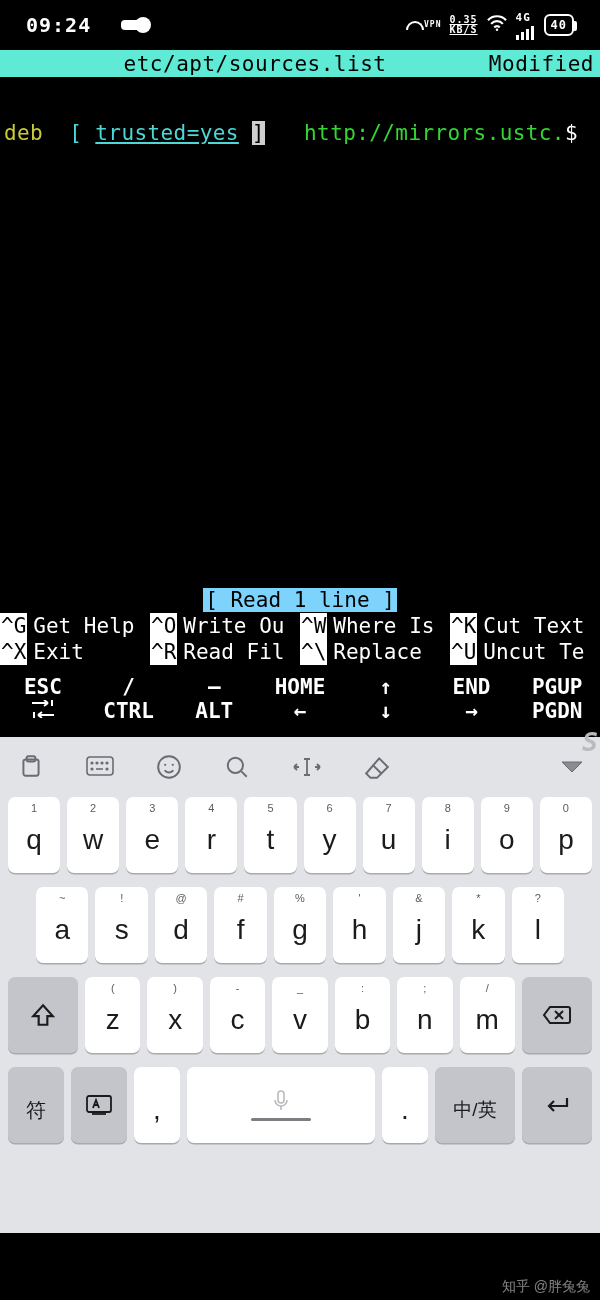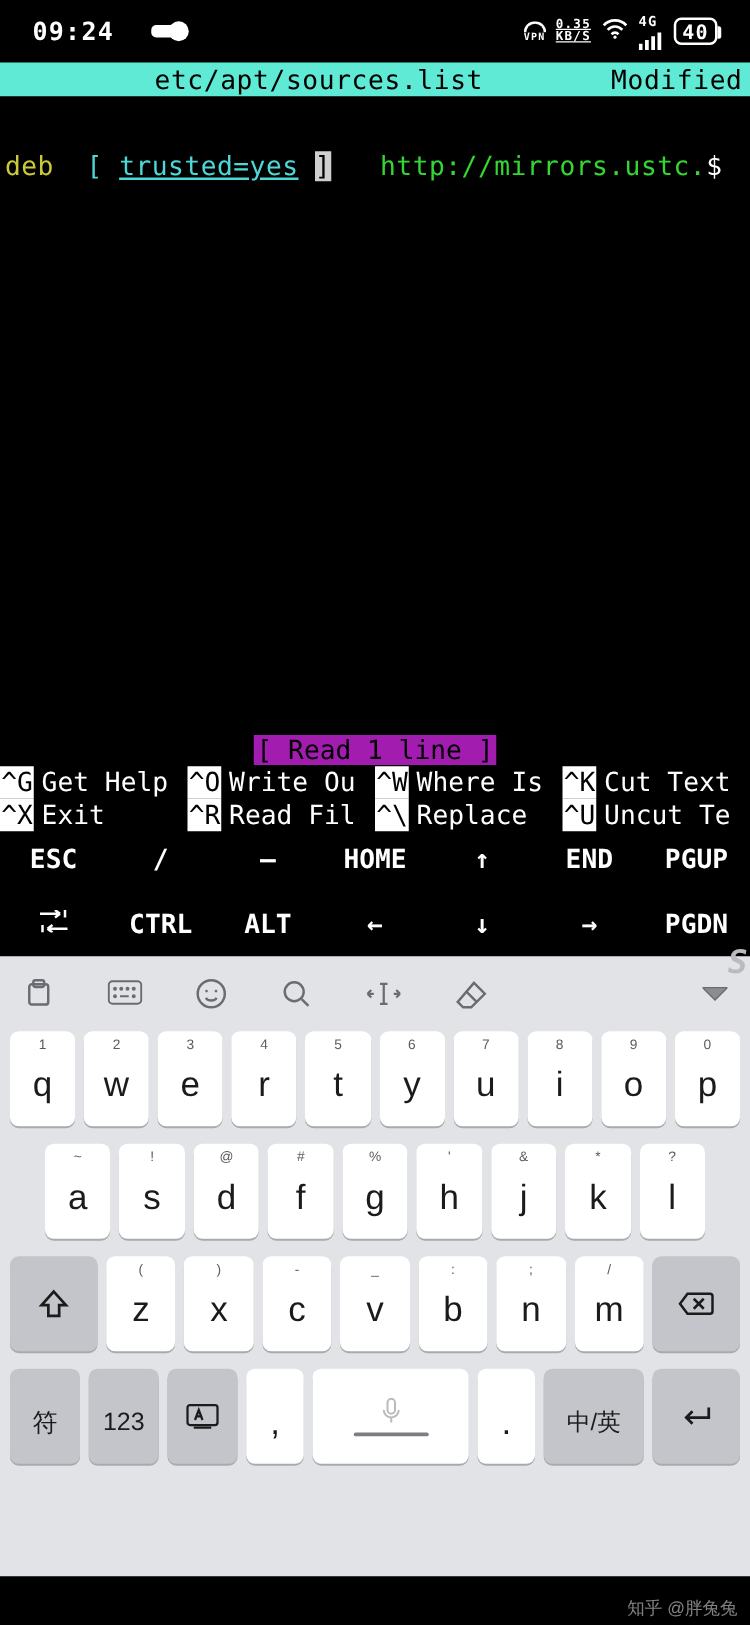--- a/index.html
+++ b/index.html
@@ -3,47 +3,47 @@
 <meta charset="utf-8">
 <style>
   * { margin:0; padding:0; box-sizing:border-box; }
   html,body { width:600px; height:1300px; background:#000; font-family:"Menlo","Consolas","DejaVu Sans Mono",monospace; overflow:hidden; -webkit-font-smoothing:antialiased; }
   
   .status-bar { height:50px; display:flex; align-items:center; justify-content:space-between; color:#fff; padding:0 26px; font-size:20px; font-weight:600; letter-spacing:1px; }
   .status-left { display:flex; align-items:center; gap:30px; }
   .status-right { display:flex; align-items:center; gap:8px; }
   .key-icon { width:22px; height:10px; border-radius:4px; background:#fff; position:relative; }
   .key-icon::after { content:""; position:absolute; right:-8px; top:-3px; width:16px; height:16px; border-radius:50%; background:#fff; }
-  .vpn-ic { font-size:10px; line-height:1; display:flex; flex-direction:column; align-items:center; }
+  .vpn-ic { font-size:10px; line-height:1; display:flex; align-items:center; }
   .vpn-ic .arc { width:18px; height:9px; border:2px solid #fff; border-bottom:none; border-radius:18px 18px 0 0;}
   .kbps { font-size:10px; line-height:1; display:flex; flex-direction:column; font-weight:700;text-decoration:underline;}
-  .batt { border:2px solid #fff; border-radius:6px; padding:0 5px; height:22px; display:flex; align-items:center; font-size:16px; font-weight:700; position:relative;}
+  .batt { border:2px solid #fff; border-radius:6px; padding:0 5px; height:22px; display:flex; align-items:center; font-size:12px; font-weight:700; position:relative;}
   .batt::after{ content:""; position:absolute; right:-5px; top:5px; width:3px; height:10px; background:#fff; border-radius:0 2px 2px 0;}
   
   .term-header { background:#5eead4; color:#000; height:27px; display:flex; align-items:center; font-size:21px; letter-spacing:0.5px; padding:0 6px; }
   .th-left{ width:50px;}
   .th-center{ flex:1; text-align:center;}
   .th-right{ width:140px; text-align:right;}
   .editor-area { height:510px; padding:20px 4px 0 4px; font-size:21px; letter-spacing:0.4px;}
   .line { white-space:pre; }
   .tok-deb{ color:#c9c93a;}
   .tok-br{ color:#4dd7d7;}
   .tok-tr{ color:#4dd7d7; text-decoration:underline;}
   .tok-cur{ background:#cfcfcf; color:#000;}
   .tok-ur{ color:#33d633;}
   .tok-wh{ color:#fff;}
   .nano-footer { color:#fff; font-size:21px; line-height:26px;}
   .read-msg { text-align:center;}
-  .read-msg span{ background:#a21caf; color:#000; padding:0 2px;}
+  .read-msg span{ background:#7dd3fc; color:#000; padding:0 2px;}
   .shortcut-row { display:flex; }
   .sc { display:flex; flex:1;}
   .sc .k{ background:#fff; color:#000; padding:0 1px;}
   .sc .d{ color:#fff; padding-left:6px; white-space:pre;}
   
-  .extra-keys { color:#fff; font-size:21px; font-weight:600; padding:10px 0 14px 0; display:flex; flex-direction:column; gap:28px;}
+  .extra-keys { color:#fff; font-size:21px; font-weight:600; padding:10px 0 14px 0; display:flex; flex-direction:column; }
   .ek-row { display:flex; justify-content:space-around; align-items:center; }
   .ek-row > div { flex:1; text-align:center;}
   .tab-ic{ display:inline-block;}
   
   .ime { background:#e2e3e7; height:496px; position:relative; display:flex; flex-direction:column;}
   .ime-toolbar{ height:60px; display:flex; align-items:center; padding:0 18px; gap:42px;}
   .ime-toolbar svg{ display:block; stroke:#6a6c72;}
   .ime-toolbar .sp{ flex:1;}
   .key-rows{ flex:1; display:flex; flex-direction:column; gap:14px; padding:0 8px 10px 8px;}
   .krow{ display:flex; gap:7px; justify-content:center;}
@@ -361,23 +361,20 @@
             <line x1="13" y1="7" x2="21" y2="15"></line>
             <line x1="21" y1="7" x2="13" y2="15"></line>
           </svg>
       </div>
     </div>
     <div class="krow">
       <div class="key fn" style="flex:0 0 56px">
           <span class="main">符</span>
         </div>
       <div class="key fn" style="flex:0 0 56px">
-          <span class="main">123</span>
-        </div>
-      <div class="key fn" style="flex:0 0 56px">
         <svg width="28" height="24" viewBox="0 0 28 24" fill="none" stroke="#1b1b1b" stroke-width="1.8">
             <rect x="2" y="3" width="24" height="16" rx="2"></rect>
             <path d="M8 15 L11 7 L14 15 M9 12 H13"></path>
             <line x1="7" y1="21" x2="21" y2="21"></line>
           </svg>
       </div>
       <div class="key" style="flex:0 0 46px">
           <span class="main">,</span>
         </div>
       <div class="key space">

